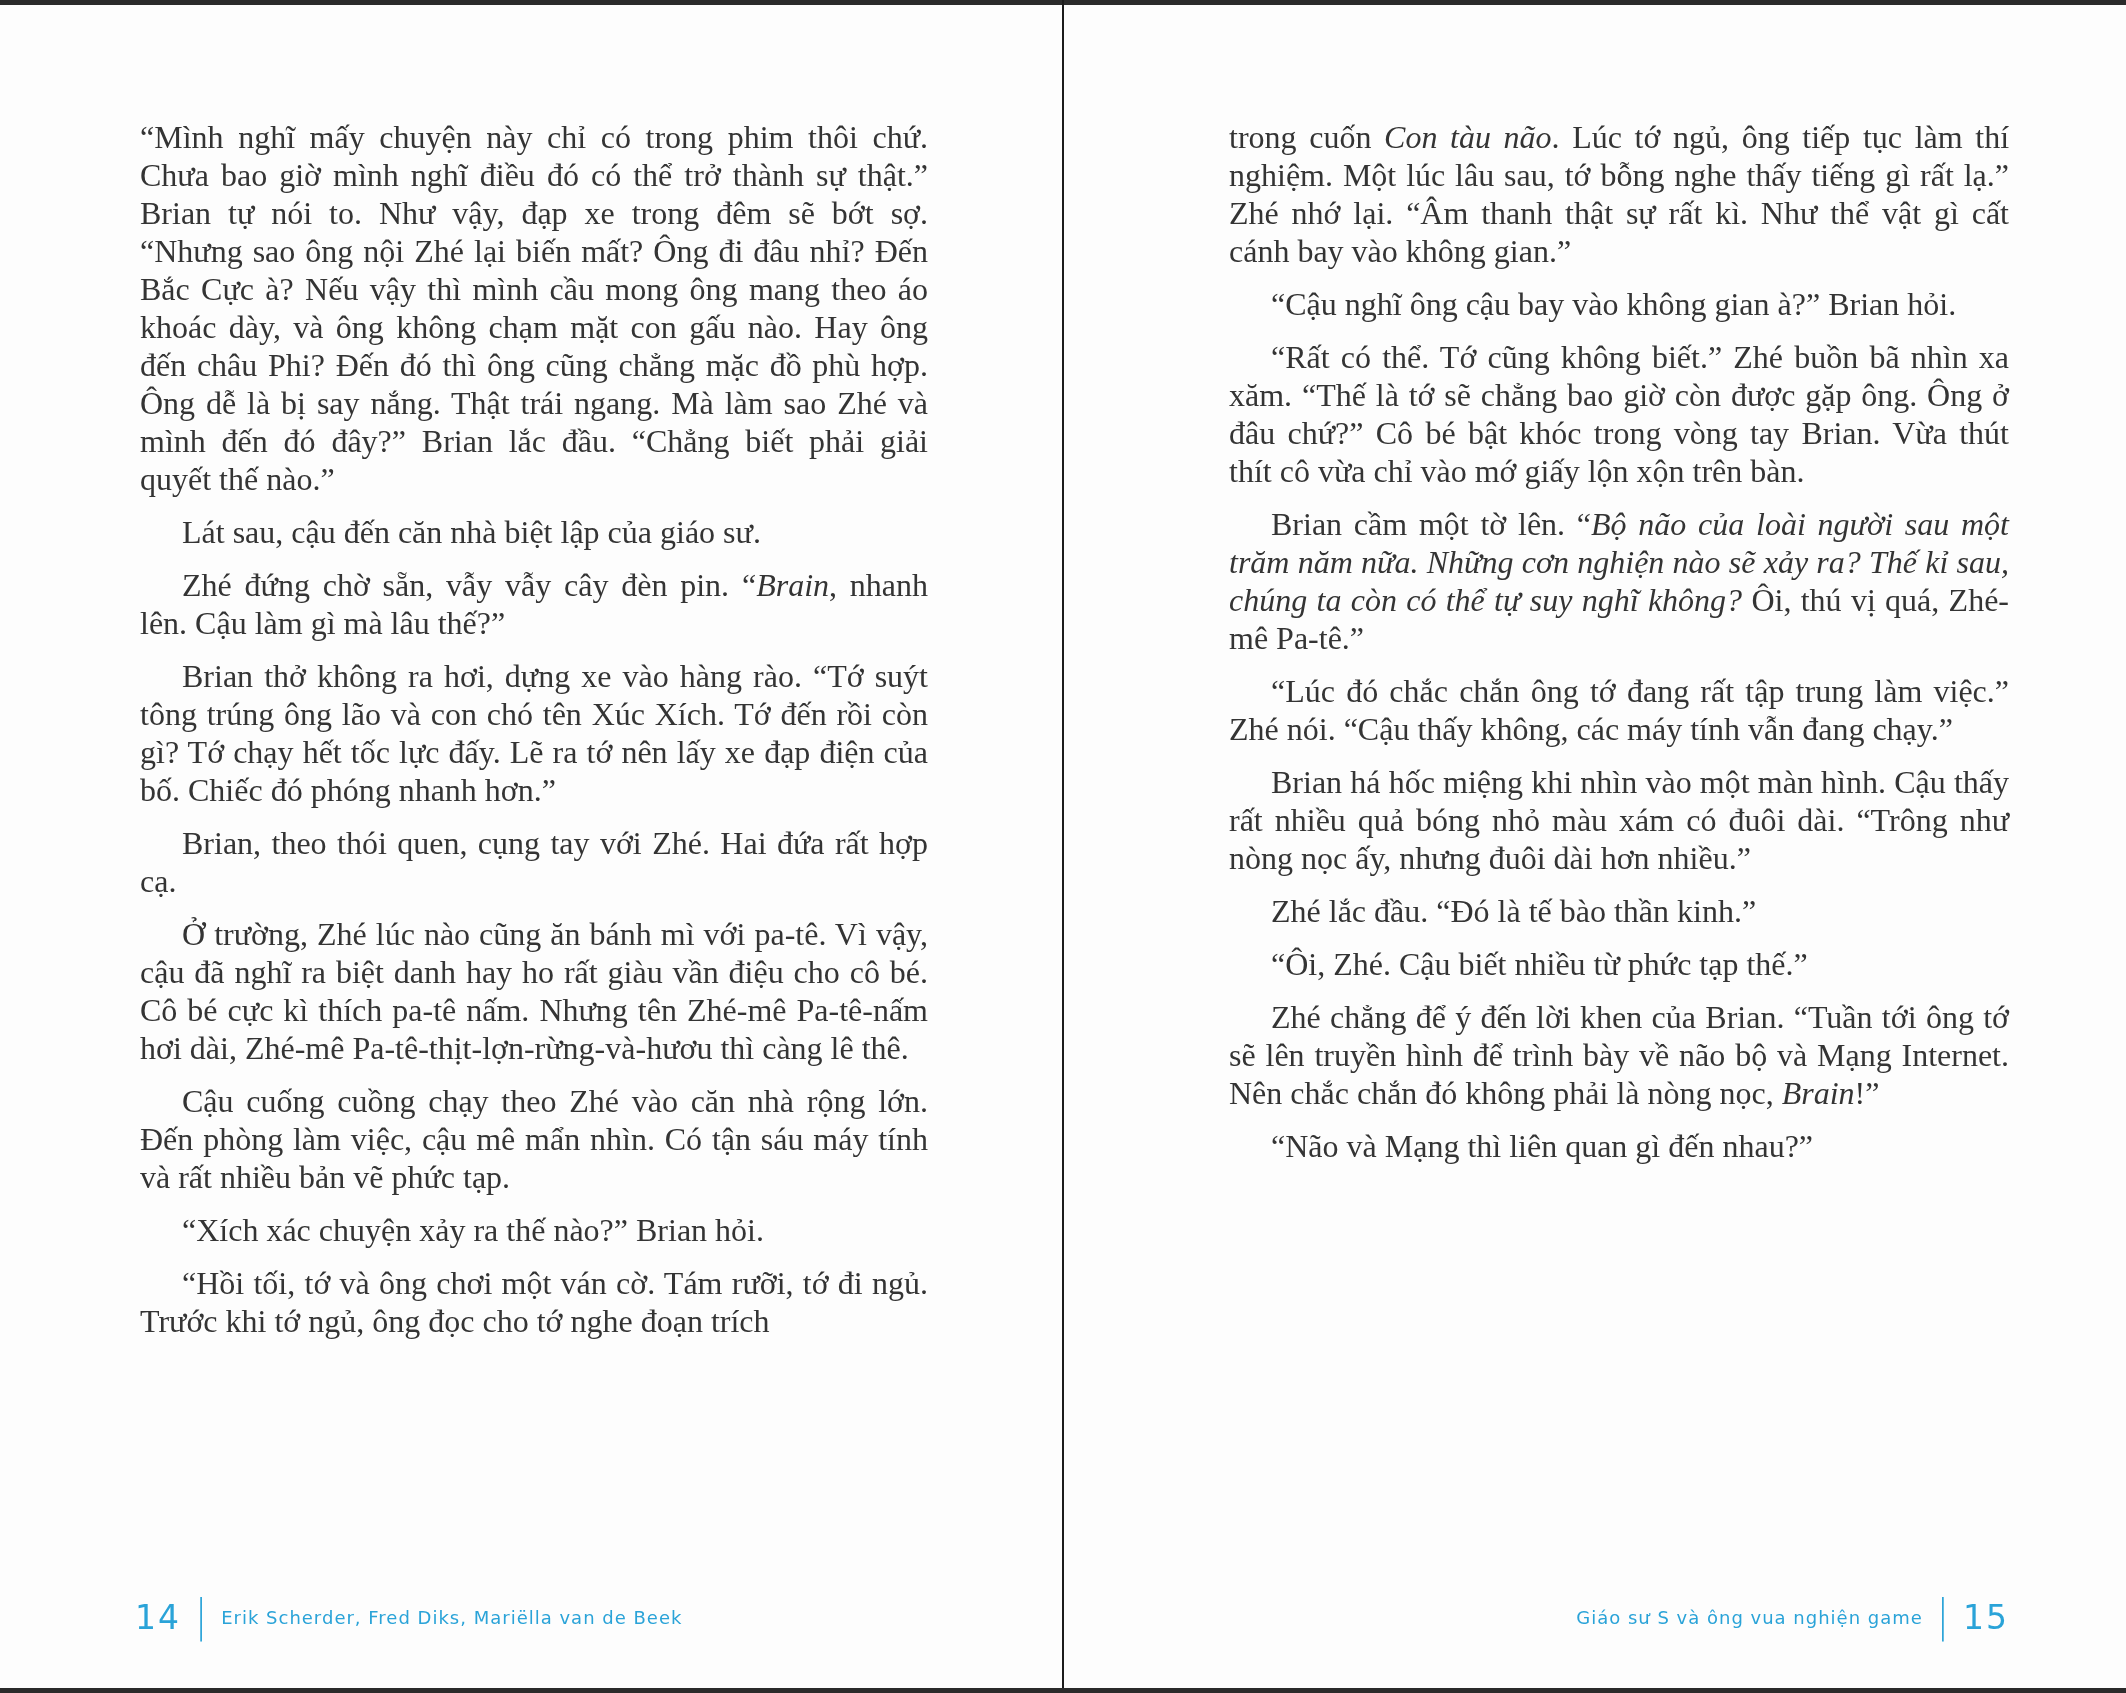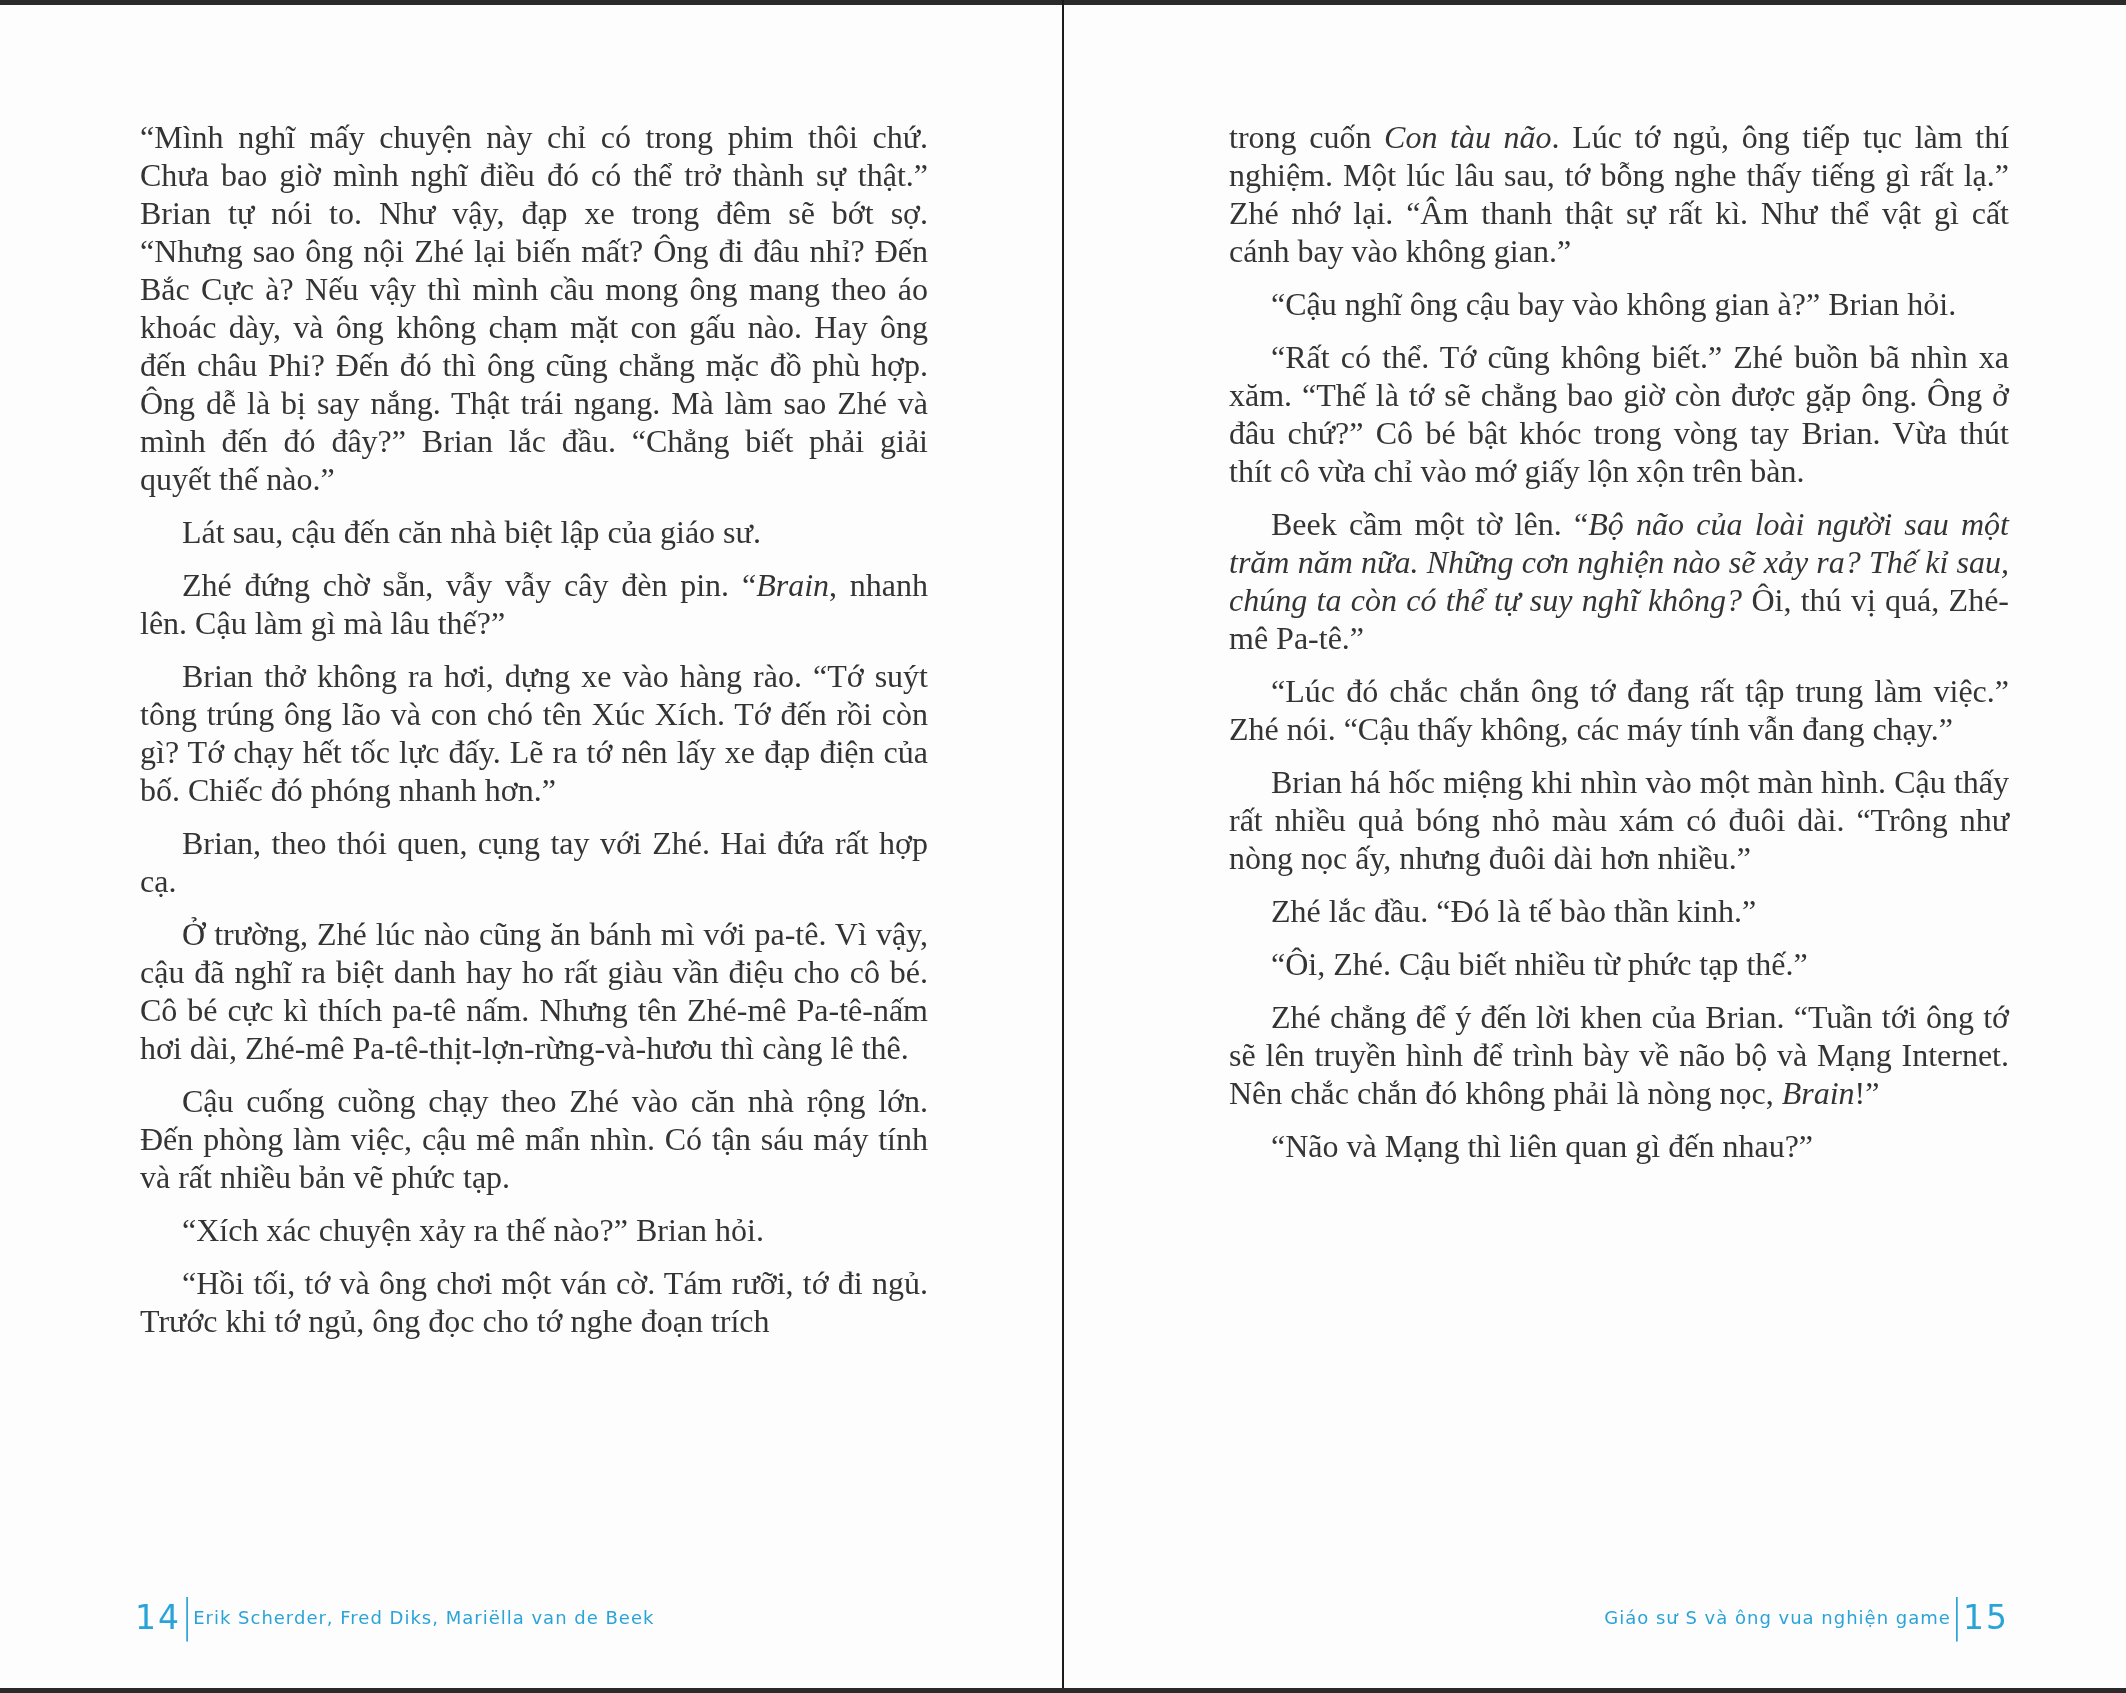--- a/index.html
+++ b/index.html
@@ -64,20 +64,21 @@
     top: 1597px;
     width: 100%;
     height: 46px;
     font-family: "DejaVu Sans", sans-serif;
     white-space: nowrap;
   }
   .footer-inner {
     position: absolute;
     display: flex;
     align-items: center;
+    gap: 14px;
   }
   #footer-left .footer-inner { left: 135px; }
   #footer-right .footer-inner { right: 123px; }
   .page-num {
     font-size: 33px;
     letter-spacing: 2px;
     font-weight: 400;
   }
   .footer-sep {
     font-size: 36px;
@@ -118,21 +119,21 @@
         <span class="footer-text">Erik Scherder, Fred Diks, Mariëlla van de Beek</span>
       </div>
     </div>
   </div>
 
   <div id="page-right" class="page">
     <div id="right-text" class="textblock">
         <p class="para"><span>trong cuốn </span><em>Con tàu não</em><span>. Lúc tớ ngủ, ông tiếp tục làm thí nghiệm. Một lúc lâu sau, tớ bỗng nghe thấy tiếng gì rất lạ.” Zhé nhớ lại. “Âm thanh thật sự rất kì. Như thể vật gì cất cánh bay vào không gian.”</span></p>
         <p class="para indent"><span>“Cậu nghĩ ông cậu bay vào không gian à?” Brian hỏi.</span></p>
         <p class="para indent"><span>“Rất có thể. Tớ cũng không biết.” Zhé buồn bã nhìn xa xăm. “Thế là tớ sẽ chẳng bao giờ còn được gặp ông. Ông ở đâu chứ?” Cô bé bật khóc trong vòng tay Brian. Vừa thút thít cô vừa chỉ vào mớ giấy lộn xộn trên bàn.</span></p>
-        <p class="para indent"><span>Beek cầm một tờ lên. “</span><em>Bộ não của loài người sau một trăm năm nữa. Những cơn nghiện nào sẽ xảy ra? Thế kỉ sau, chúng ta còn có thể tự suy nghĩ không?</em><span> Ôi, thú vị quá, Zhé-mê Pa-tê.”</span></p>
+        <p class="para indent"><span>Brian cầm một tờ lên. “</span><em>Bộ não của loài người sau một trăm năm nữa. Những cơn nghiện nào sẽ xảy ra? Thế kỉ sau, chúng ta còn có thể tự suy nghĩ không?</em><span> Ôi, thú vị quá, Zhé-mê Pa-tê.”</span></p>
         <p class="para indent"><span>“Lúc đó chắc chắn ông tớ đang rất tập trung làm việc.” Zhé nói. “Cậu thấy không, các máy tính vẫn đang chạy.”</span></p>
         <p class="para indent"><span>Brian há hốc miệng khi nhìn vào một màn hình. Cậu thấy rất nhiều quả bóng nhỏ màu xám có đuôi dài. “Trông như nòng nọc ấy, nhưng đuôi dài hơn nhiều.”</span></p>
         <p class="para indent"><span>Zhé lắc đầu. “Đó là tế bào thần kinh.”</span></p>
         <p class="para indent"><span>“Ôi, Zhé. Cậu biết nhiều từ phức tạp thế.”</span></p>
         <p class="para indent"><span>Zhé chẳng để ý đến lời khen của Brian. “Tuần tới ông tớ sẽ lên truyền hình để trình bày về não bộ và Mạng Internet. Nên chắc chắn đó không phải là nòng nọc, </span><em>Brain</em><span>!”</span></p>
         <p class="para indent"><span>“Não và Mạng thì liên quan gì đến nhau?”</span></p>
       </div>
     <div id="footer-right" class="footer" style="color: rgb(42, 163, 216);">
       <div class="footer-inner">
         <span class="footer-text">Giáo sư S và ông vua nghiện game</span>

